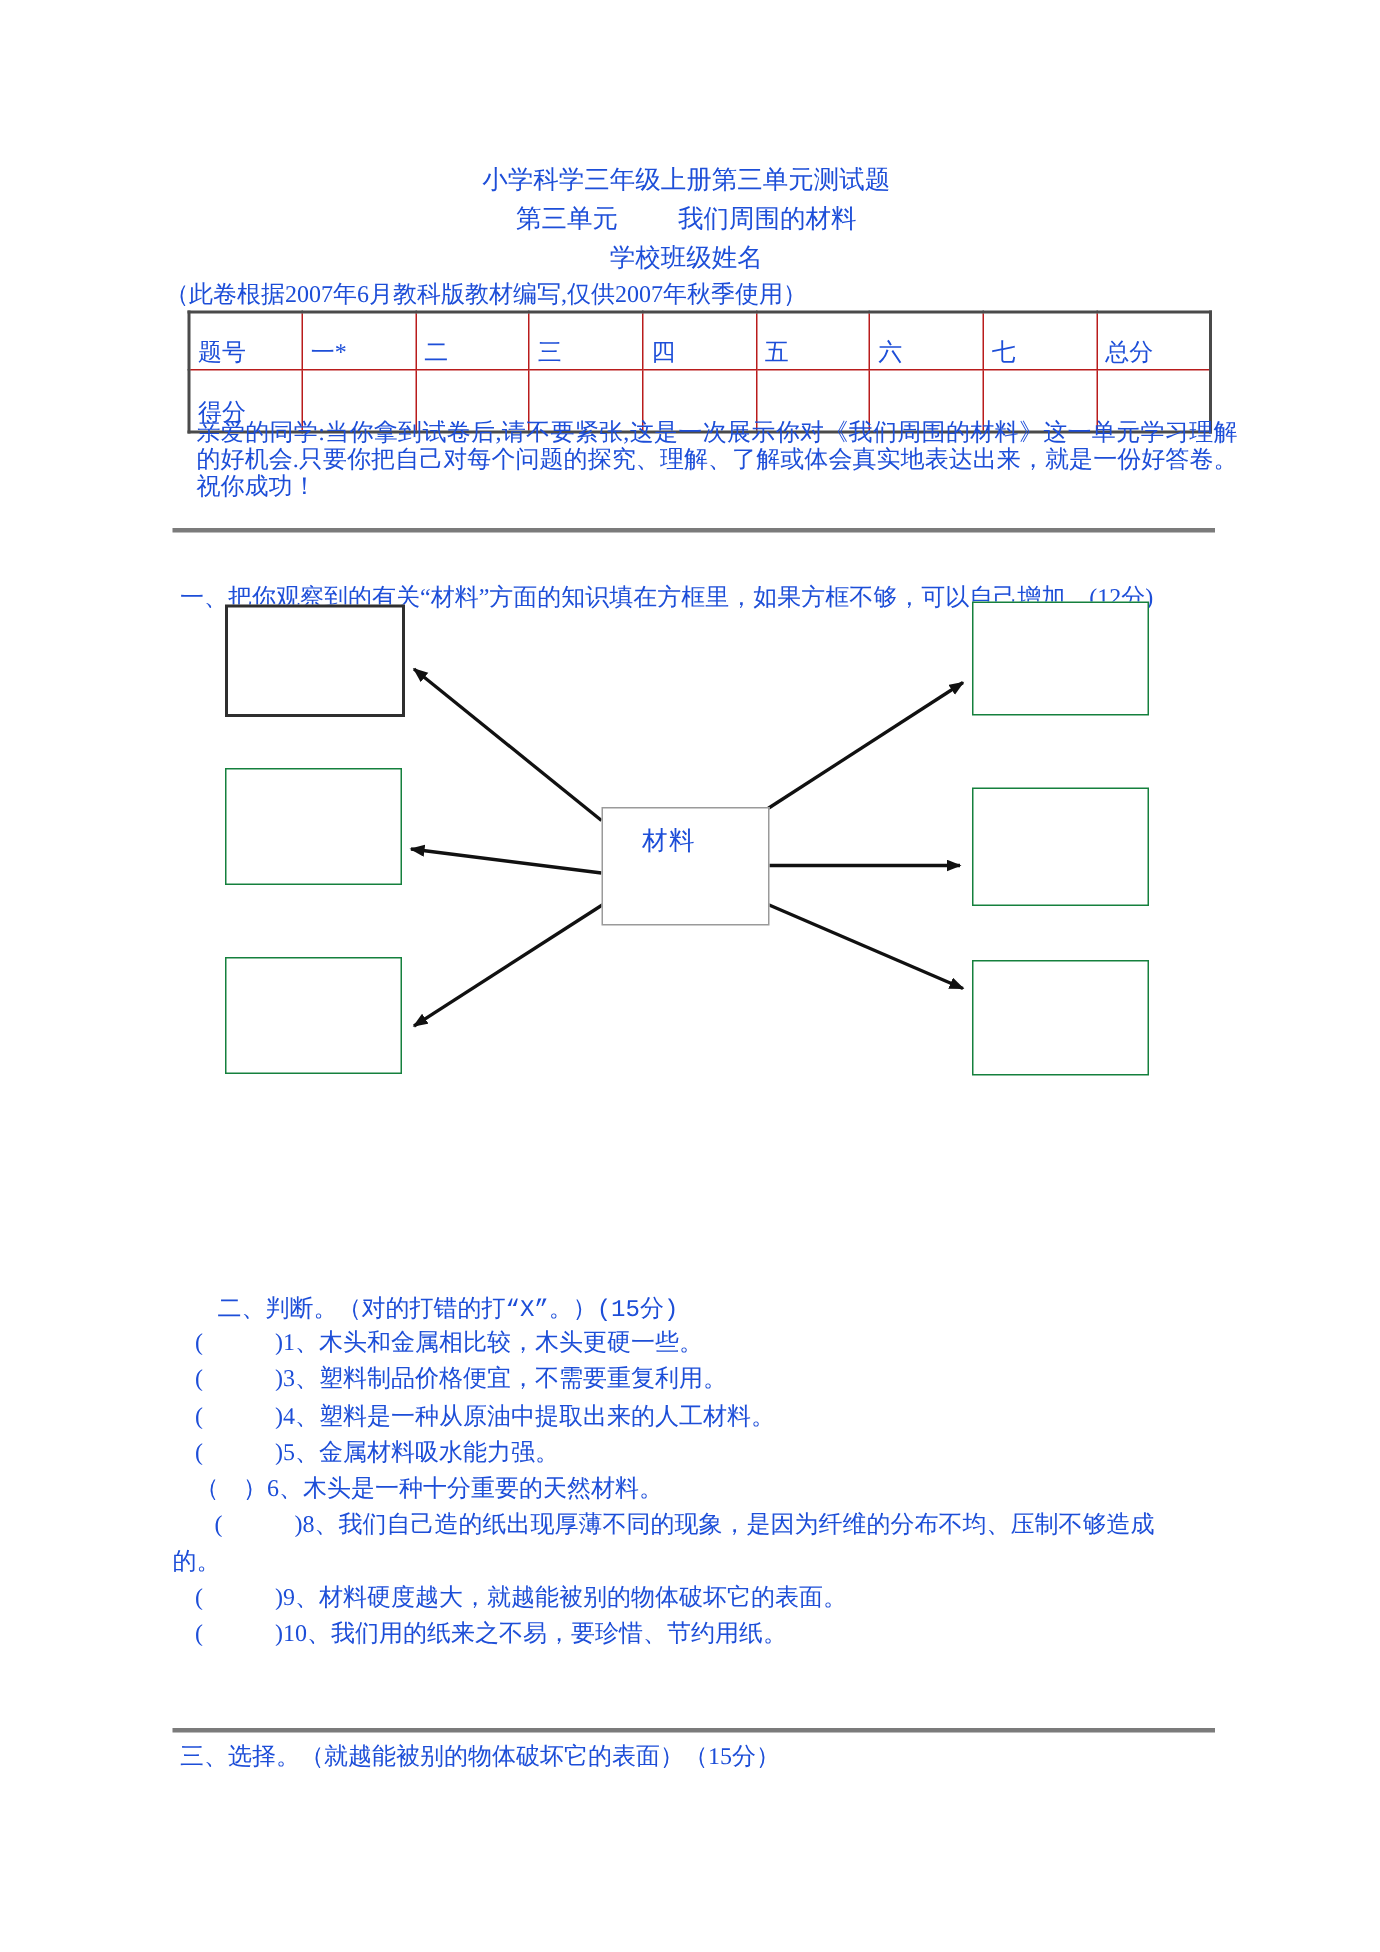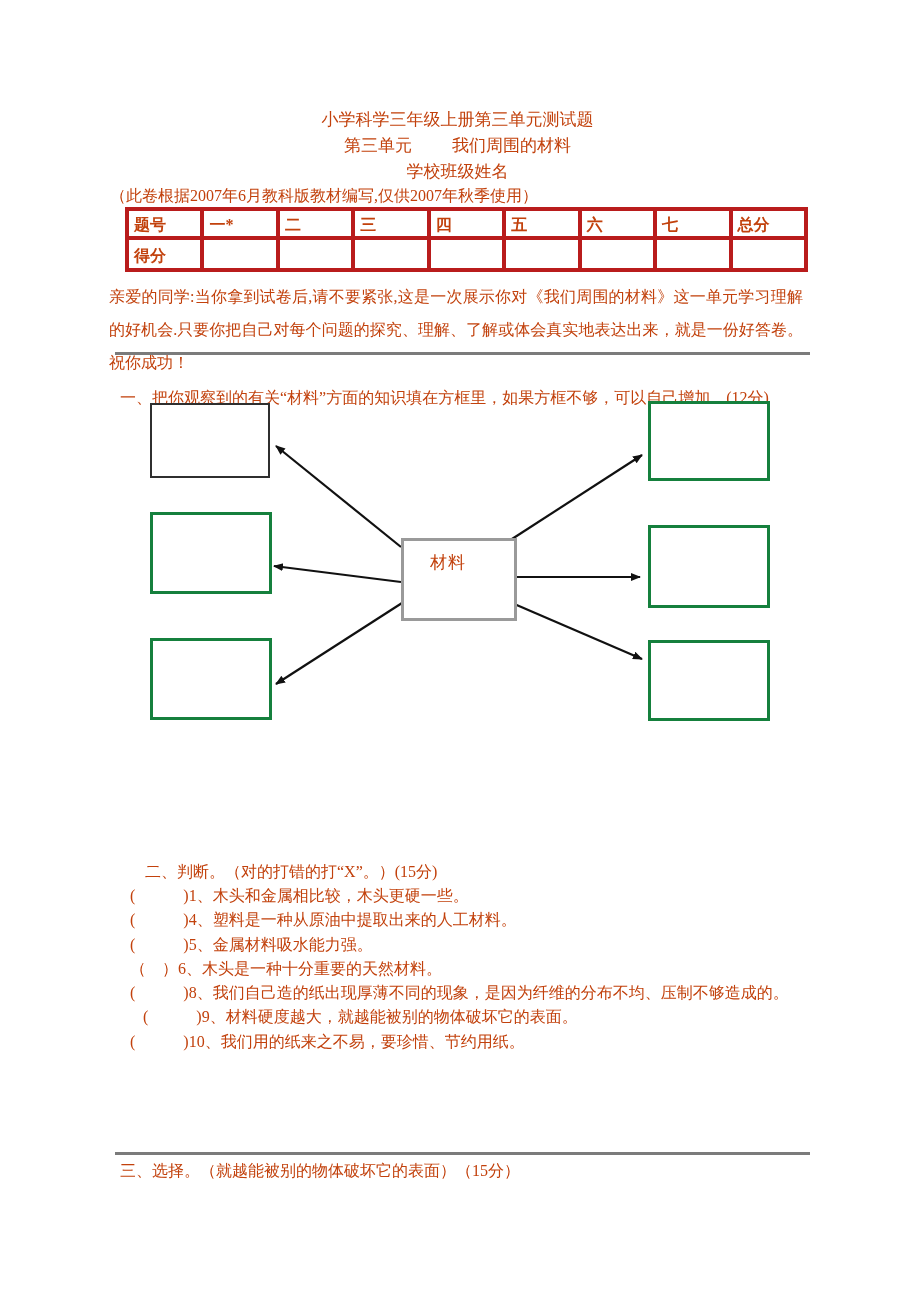--- a/index.html
+++ b/index.html
@@ -1,54 +1,54 @@
 <!DOCTYPE html>
 <html><head>
 <meta charset="utf-8">
 <style>
   html,body { margin:0; padding:0; background:#ffffff; }
   .page {
     position:relative; width:920px; height:1301px; background:#ffffff;
     font-family:"Liberation Serif","DejaVu Serif",serif;
-    color:#c2410c; overflow:hidden;
+    color:#1d4ed8; overflow:hidden;
   }
   .abs { position:absolute; }
   .t-center { text-align:center; }
   .doc-title   { top:108px; left:100px; width:715px; font-size:17px; }
   .doc-sub     { top:134px; left:100px; width:715px; font-size:17px; }
   .doc-sub .gap { display:inline-block; width:40px; }
   .doc-school  { top:160px; left:100px; width:715px; font-size:17px; }
   .doc-note    { top:186px; left:110px; font-size:16px; }
 
   table.score {
     position:absolute; top:207px; left:125px; width:683px;
     border-collapse:collapse; table-layout:fixed; font-size:16px;
   }
   table.score td {
-    border:4px solid #b91c1c; padding:4px 0 0 5px; vertical-align:middle;
-    overflow:hidden; white-space:nowrap;font-weight:bold;
+    border:1px solid #b91c1c; padding:16px 0 0 5px; vertical-align:middle;
+    overflow:hidden; white-space:nowrap;
   }
   table.score { border:2px solid #4a4a4a; }
   table.score tr.hdr td { height:21px; }
   table.score tr.scr td { height:24px; }
 
   .intro {
-    top:280px; left:109px; width:694px; font-size:16px;
-    line-height:33px; text-align:justify;
+    top:280px; left:131px; width:694px; font-size:16px;
+    line-height:18px; text-align:justify;
   }
   .rule { left:115px; width:695px; height:3px; background:#7b7b7b; }
   .rule1 { top:352px; }
   .rule2 { top:1152px; }
 
   .sec1-heading { top:376px; left:120px; font-size:16px;margin-top:12px; }
   .sec3-heading { top:1161px; left:120px; font-size:16px; }
-  .sec2-heading { top:862px; left:145px; font-size:16px; }
+  .sec2-heading { top:862px; left:145px; font-size:16px;font-family:Liberation Mono, monospace; }
 
   .diagram { top:400px; left:100px; width:715px; height:340px; }
-  .dbox { position:absolute; background:#ffffff; border:3px solid #15803d; }
+  .dbox { position:absolute; background:#ffffff; border:1px solid #15803d; }
   .dbox.dark { border:2px solid #2f2f2f; }
   .dbox.l1 { left:50px;  top:3px;   width:116px; height:71px; }
   .dbox.l2 { left:50px;  top:112px; width:116px; height:76px; }
   .dbox.l3 { left:50px;  top:238px; width:116px; height:76px; }
   .dbox.r1 { left:548px; top:1px;   width:116px; height:74px; }
   .dbox.r2 { left:548px; top:125px; width:116px; height:77px; }
   .dbox.r3 { left:548px; top:240px; width:116px; height:75px; }
   .dbox.center { left:301px; top:138px; width:110px; height:77px; border-color:#9a9a9a; }
   .dbox.center .lbl { display:block; padding:10px 0 0 26px; font-size:17px; letter-spacing:1px; }
   .arrows { position:absolute; left:0; top:0; pointer-events:none; }
@@ -127,20 +127,21 @@
 
     <div class="dbox center">
       <span class="lbl">材料</span>
     </div>
   </div>
 
   <div class="abs sec2-heading">二、判断。（对的打错的打“X”。）(15分)</div>
 
   <div class="abs judge-items">
     <div class="judge-item">(　　　)1、木头和金属相比较，木头更硬一些。</div>
+    <div class="judge-item">(　　　)3、塑料制品价格便宜，不需要重复利用。</div>
     <div class="judge-item">(　　　)4、塑料是一种从原油中提取出来的人工材料。</div>
     <div class="judge-item">(　　　)5、金属材料吸水能力强。</div>
     <div class="judge-item">（　）6、木头是一种十分重要的天然材料。</div>
     <div class="judge-item">(　　　)8、我们自己造的纸出现厚薄不同的现象，是因为纤维的分布不均、压制不够造成的。</div>
     <div class="judge-item">(　　　)9、材料硬度越大，就越能被别的物体破坏它的表面。</div>
     <div class="judge-item">(　　　)10、我们用的纸来之不易，要珍惜、节约用纸。</div>
   </div>
 
   <div class="abs rule rule2"></div>
 

